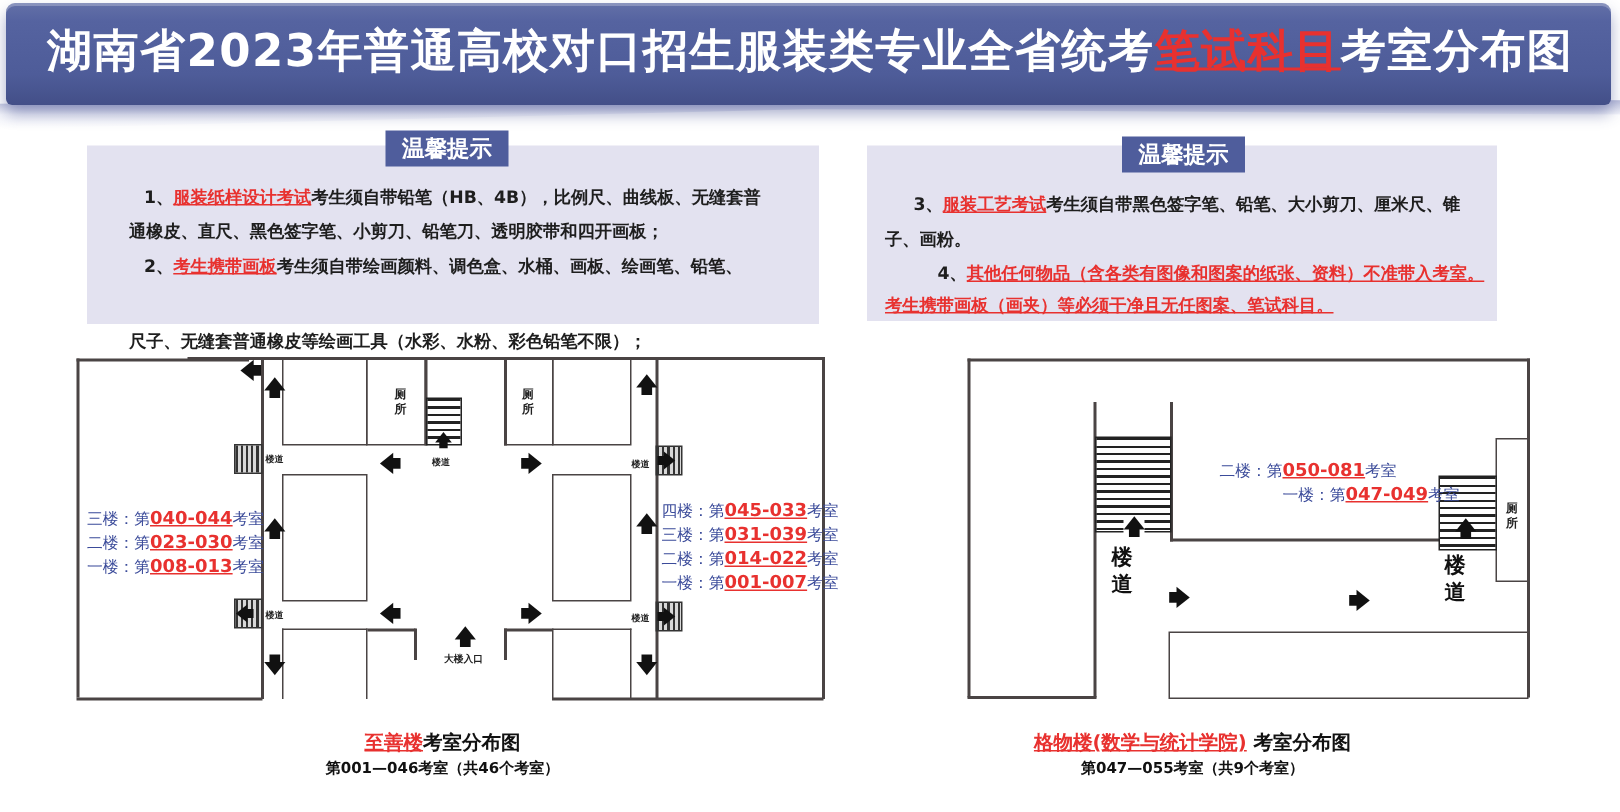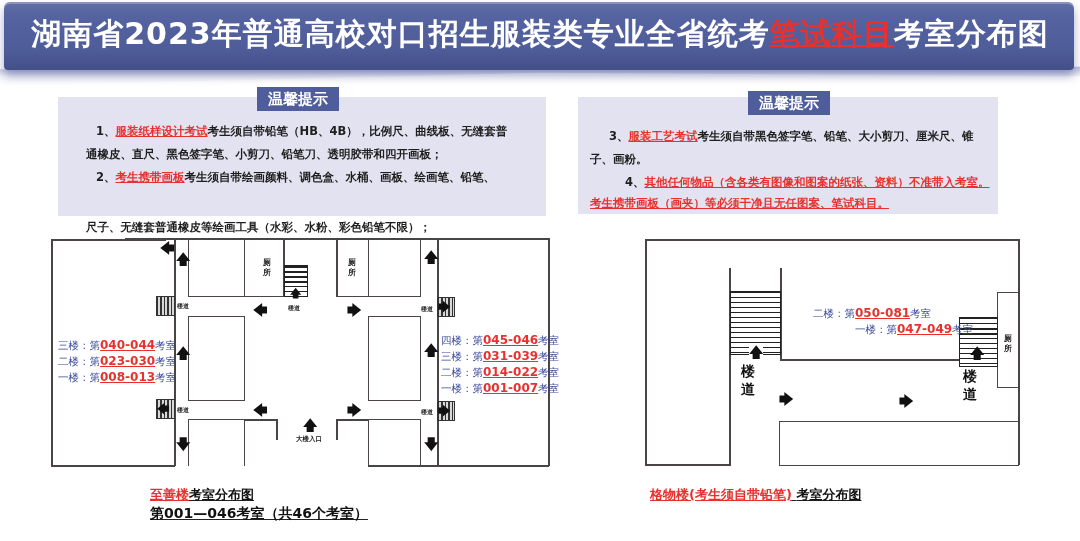--- a/index.html
+++ b/index.html
@@ -49,24 +49,24 @@
     position: absolute; border: 1.5px solid #222;
     background: repeating-linear-gradient(180deg, #222 0 1.5px, #fff 1.5px 5px);
   }
   .arrow { position: absolute; font-size: 14px; font-weight: bold; color: #111; line-height: 14px; }
   .tiny { position: absolute; font-size: 6px; color: #222; font-weight: bold; white-space: nowrap; }
   .wc { position: absolute; font-size: 8px; color: #222; font-weight: bold; line-height: 10px; text-align: center; width: 12px; }
   .floor { position: absolute; font-size: 10.5px; color: #3b4b9a; white-space: nowrap; line-height: 15px; }
   .floor .num { color: #e8312f; font-weight: bold; font-size: 12px; text-decoration: underline; }
   .big-label { position: absolute; font-size: 14px; font-weight: bold; color: #111; }
 
-  .caption { position: absolute; white-space: nowrap; text-decoration: underline; }
+  .caption { position: absolute; text-align: center; white-space: nowrap; }
   .caption .c1 { font-size: 13px; font-weight: bold; color: #111; }
   .caption .c1 .red { font-weight: bold; }
-  .caption .c2 { font-size: 14px; font-weight: bold; color: #111; margin-top: 1px; }
+  .caption .c2 { font-size: 10px; font-weight: bold; color: #111; margin-top: 1px; }
 </style>
 </head>
 <body>
 
 <div class="banner-shadow"></div>
 <div class="banner"></div>
 <div class="banner-title">
   <span>湖南省2023年普通高校对口招生服装类专业全省统考</span><span class="hl">笔试科目</span><span>考室分布图</span>
 </div>
 
@@ -166,21 +166,21 @@
     <span>三楼：第</span><span class="num">040-044</span><span>考室</span>
   </div>
   <div class="floor" style="left:58px; top:354px;">
     <span>二楼：第</span><span class="num">023-030</span><span>考室</span>
   </div>
   <div class="floor" style="left:58px; top:370px;">
     <span>一楼：第</span><span class="num">008-013</span><span>考室</span>
   </div>
 
   <div class="floor" style="left:441px; top:333px;">
-    <span>四楼：第</span><span class="num">045-046</span><span>考室</span>
+    <span>四楼：第</span><span class="num">045-033</span><span>考室</span>
   </div>
   <div class="floor" style="left:441px; top:349px;">
     <span>三楼：第</span><span class="num">031-039</span><span>考室</span>
   </div>
   <div class="floor" style="left:441px; top:365px;">
     <span>二楼：第</span><span class="num">014-022</span><span>考室</span>
   </div>
   <div class="floor" style="left:441px; top:381px;">
     <span>一楼：第</span><span class="num">001-007</span><span>考室</span>
   </div>
@@ -218,14 +218,15 @@
 
   <div class="floor" style="left:813px; top:306px;">
     <span>二楼：第</span><span class="num">050-081</span><span>考室</span>
   </div>
   <div class="floor" style="left:813px; top:322px;margin-left:42px;">
     <span>一楼：第</span><span class="num">047-049</span><span>考室</span>
   </div>
 </div>
 
 <div class="caption" style="left:650px; top:486px; width:290px;">
-  <div class="c1"><span class="red">格物楼(考生须自带铅笔)</span> <span>考室分布图</span></div>
+  <div class="c1"><span class="red">格物楼(数学与统计学院)</span> <span>考室分布图</span></div>
+  <div class="c2">第047—055考室（共9个考室）</div>
 </div>
 
 </body></html>

